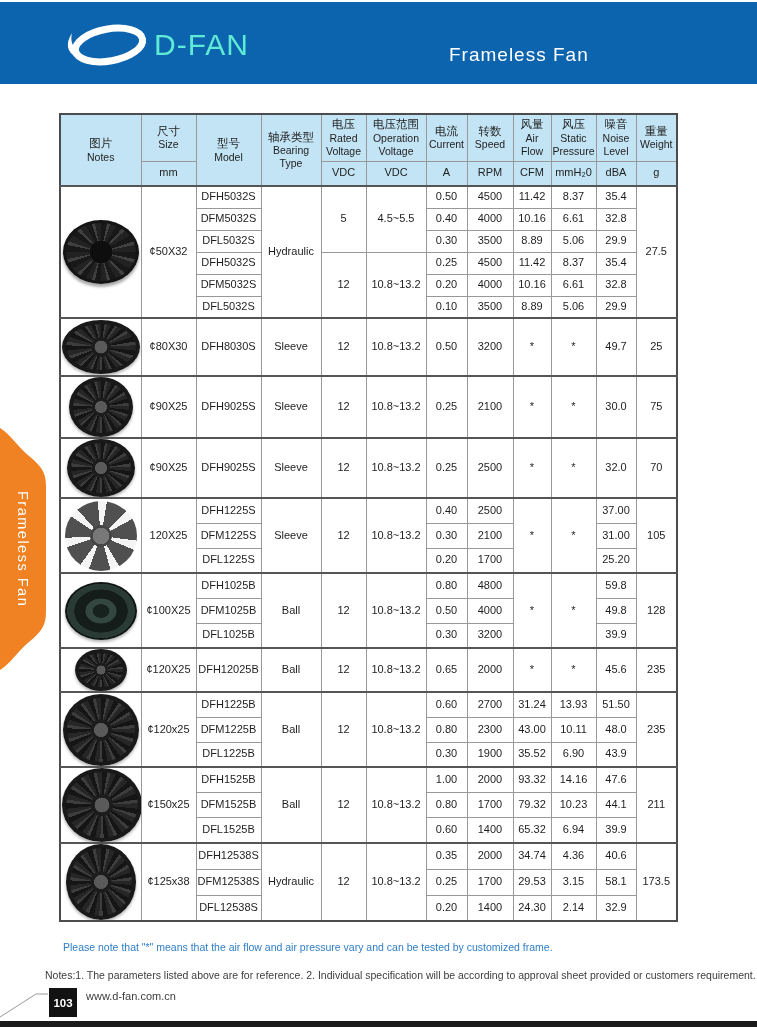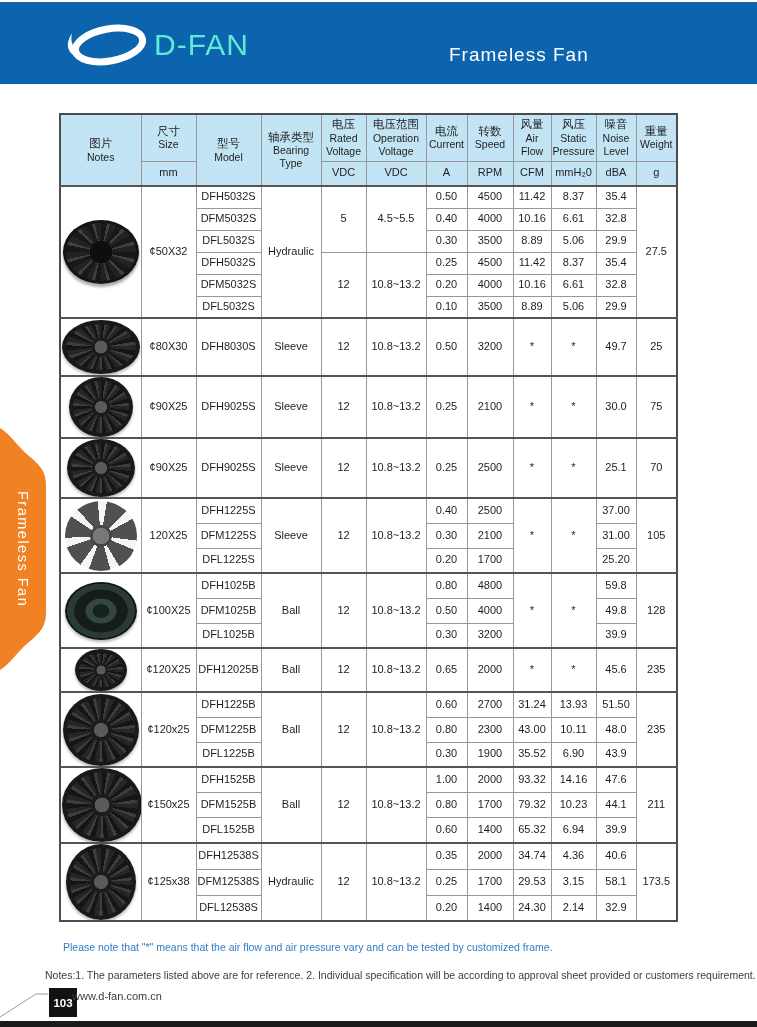--- a/index.html
+++ b/index.html
@@ -62,21 +62,21 @@
     box-shadow:0 2px 3px rgba(0,0,0,.3);
   }
   
   .note-blue{position:absolute;left:63px;top:941px;font-size:10.5px;color:#2F7EC7;}
   .notes{position:absolute;left:45px;top:969px;font-size:10.5px;color:#3d3d3d;}
   .corner-svg{position:absolute;left:0;top:985px;}
   .page-box{
     position:absolute;left:49px;top:988px;width:28px;height:29px;background:#121212;
     color:#fff;font-size:11.5px;font-weight:bold;display:flex;align-items:center;justify-content:center;
   }
-  .site{position:absolute;left:72px;top:990px;font-size:11px;color:#3d3d3d;}
+  .site{position:absolute;left:86px;top:990px;font-size:11px;color:#3d3d3d;}
   .bottom-strip{position:absolute;left:0;top:1021px;width:757px;height:6px;background:#1b1b1b;}
 </style>
 </head>
 <body>
 
 <div class="banner">
   <div class="logo">
     <svg width="88" height="48" viewBox="0 0 88 48">
       <ellipse cx="47" cy="24" rx="34" ry="16" fill="none" stroke="#ffffff" stroke-width="7" transform="rotate(-10 47 24)"></ellipse>
       <path d="M14,36 Q0,28 10,12 Q6,26 24,38 Q18,39 14,36 Z" fill="#ffffff"></path>
@@ -271,21 +271,21 @@
         </td>
     <td>¢90X25</td>
     <td>DFH9025S</td>
     <td>Sleeve</td>
     <td>12</td>
     <td>10.8~13.2</td>
     <td>0.25</td>
     <td>2500</td>
     <td class="star">*</td>
     <td class="star">*</td>
-    <td>25.1</td>
+    <td>32.0</td>
     <td>70</td>
   </tr>
 
   <tr class="bt rh-m">
     <td rowspan="3">
           <div class="fan fan-light" style="width:72px;height:70px;"></div>
         </td>
     <td rowspan="3">120X25</td>
     <td>DFH1225S</td>
     <td rowspan="3">Sleeve</td>

